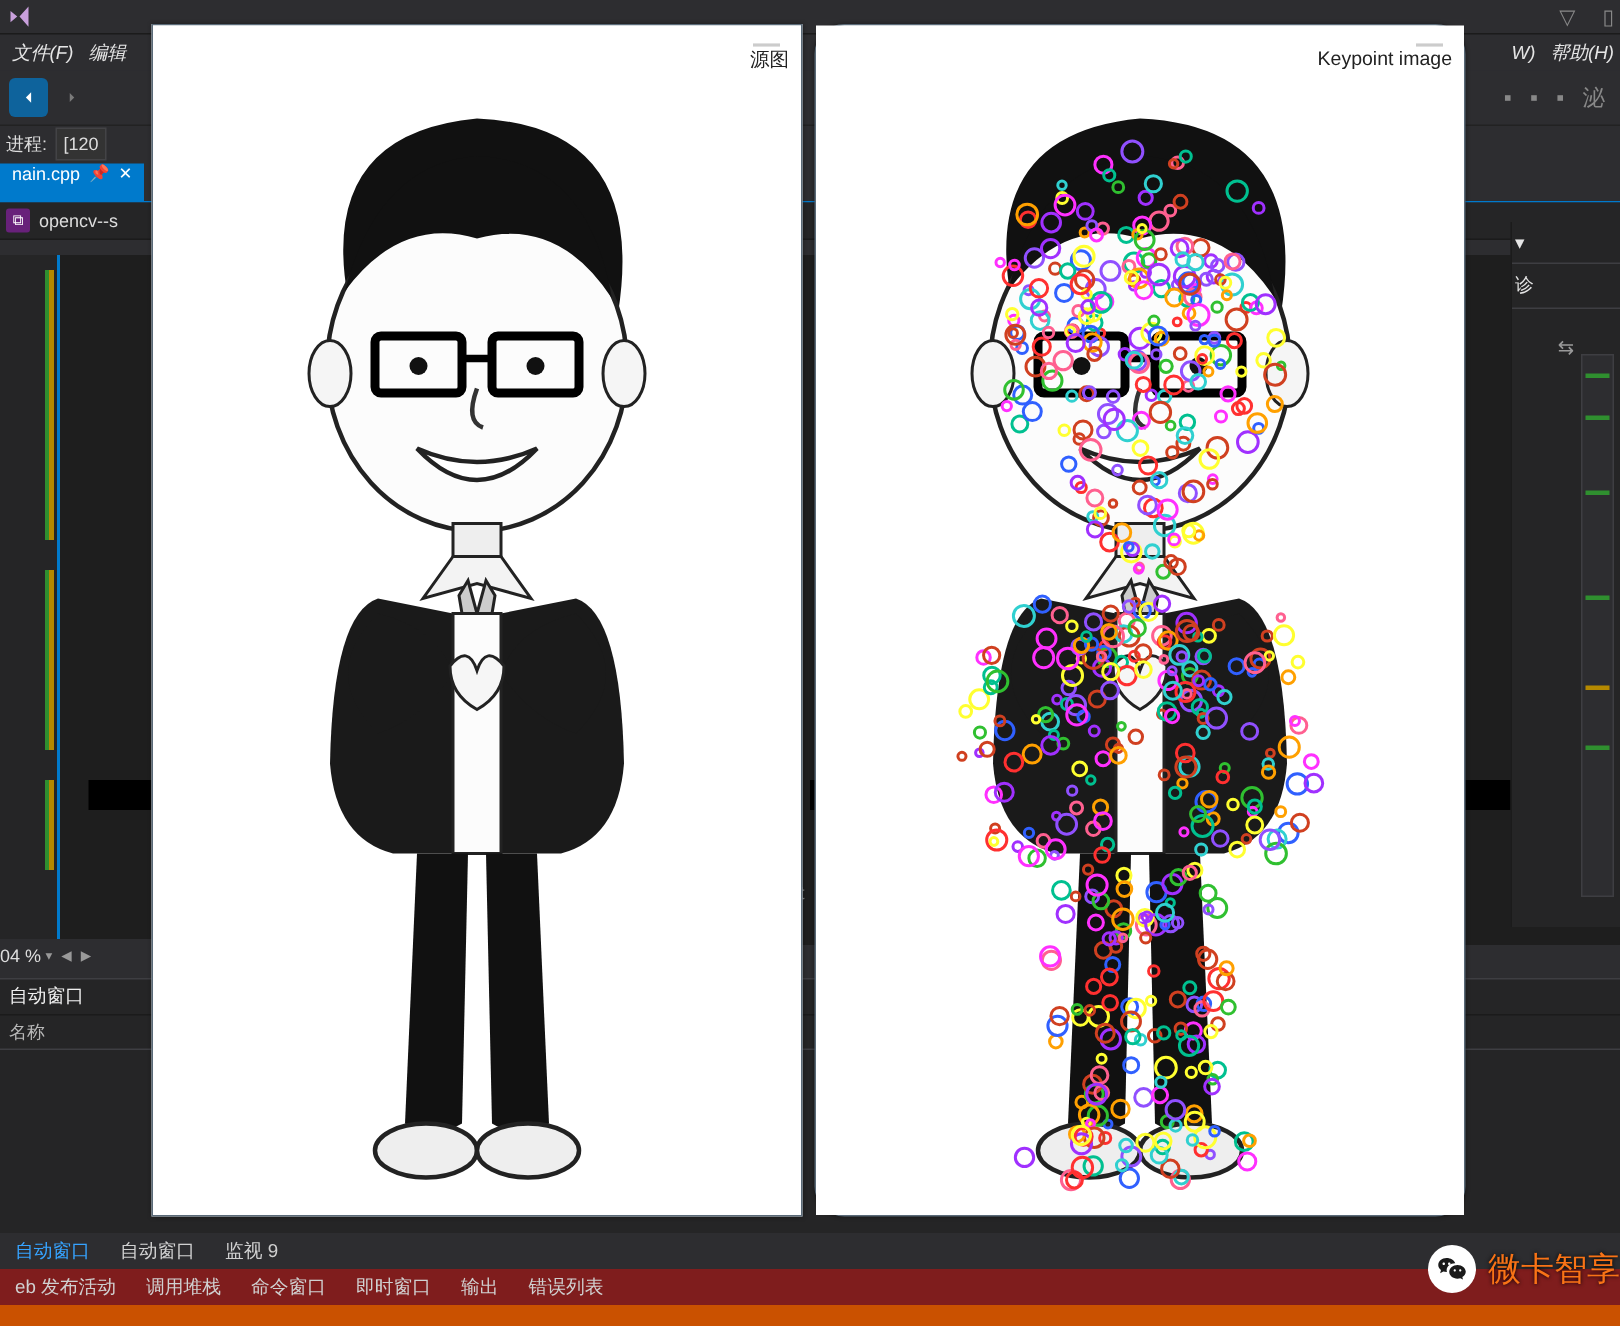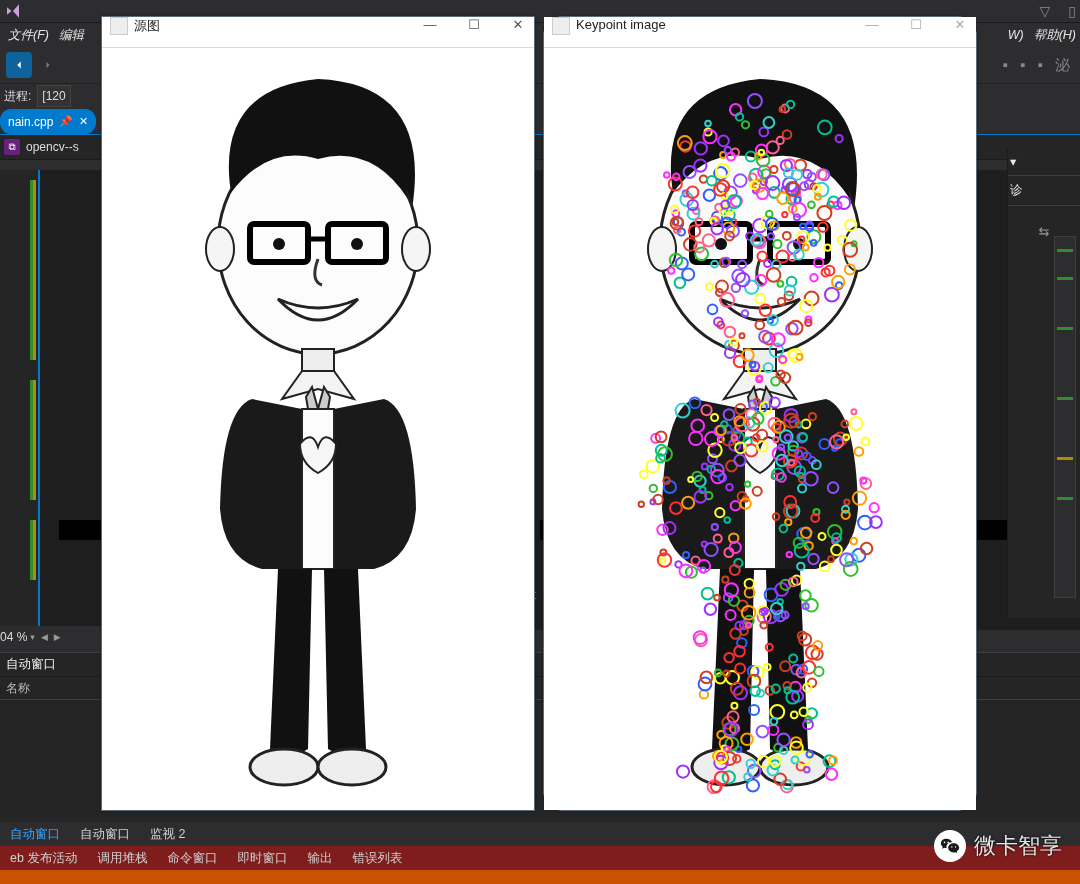--- a/index.html
+++ b/index.html
@@ -8,21 +8,21 @@
 .titlebar .vs-logo svg{width:18px;height:18px;}
 .titlebar .title-text{color:#b8b8b8;font-size:12px;}
 .titlebar .sysbtns{margin-left:auto;display:flex;gap:18px;color:#888;font-size:14px;align-items:center;}
 .menus{height:24px;display:flex;align-items:center;padding-left:4px;gap:2px;font-size:12.5px;color:#e6e6e6;}
 .menus span{padding:2px 4px;cursor:pointer;white-space:nowrap;font-style:italic;}
 .toolbar{height:36px;display:flex;align-items:center;padding-left:6px;background:#2d2d30;border-bottom:1px solid #222;}
 .nav-back{width:26px;height:26px;border-radius:4px;background:#0e639c;display:flex;align-items:center;justify-content:center;margin-right:6px;color:#fff;}
 .nav-fwd{width:20px;height:20px;display:flex;align-items:center;justify-content:center;color:#7a7a7a;margin-right:18px;}
 .toolbar-rest{margin-left:auto;color:#888;font-size:15px;letter-spacing:4px;padding-right:6px;}
 .tabstrip{height:26px;display:flex;align-items:flex-end;background:#2d2d30;border-bottom:1px solid #007acc;}
-.tab{height:25px;display:flex;align-items:center;padding:0 8px;background:#007acc;color:#fff;font-size:12px;gap:6px;border-radius:11px;}
+.tab{height:25px;display:flex;align-items:flex-start;padding:0 8px;background:#007acc;color:#fff;font-size:12px;gap:6px;}
 .tab .pin{font-size:11px;}
 .tab .close{font-size:11px;}
 .sidebar-row{height:24px;display:flex;align-items:center;padding-left:4px;background:#252526;border-bottom:1px solid #1b1b1b;font-size:12px;color:#ddd;}
 .sidebar-row .sol-icon{width:16px;height:16px;background:#68217a;border-radius:2px;margin-right:6px;display:flex;align-items:center;justify-content:center;color:#fff;font-size:10px;}
 .editor-area{position:absolute;left:0;right:0;top:170px;height:460px;background:#1e1e1e;}
 .gutter{position:absolute;left:0;top:0;width:38px;height:100%;background:#252526;border-right:2px solid #007acc;}
 .gutter .bar{position:absolute;left:30px;width:6px;background:linear-gradient(90deg,#2f8f2f 0 3px,#b58900 3px 6px);}
 .gutter .bar.b1{top:10px;height:180px;}
 .gutter .bar.b2{top:210px;height:120px;}
 .gutter .bar.b3{top:350px;height:60px;}
@@ -41,27 +41,27 @@
 .bottomPanel .head{height:23px;display:flex;align-items:center;padding-left:6px;font-size:12.5px;color:#eee;border-bottom:1px solid #1b1b1b;}
 .bottomPanel .colhead{height:22px;display:flex;align-items:center;padding-left:6px;font-size:12px;color:#b8b8b8;border-bottom:1px solid #3e3e42;}
 .bottom-tabs{position:absolute;left:0;right:0;top:822px;height:24px;display:flex;align-items:center;font-size:12.5px;background:#2d2d30;}
 .bottom-tabs span{padding:3px 10px;color:#d0d0d0;cursor:pointer;}
 .bottom-tabs span.active{color:#36a3ff;}
 .bottom-tabs .row2{position:absolute;top:24px;left:0;width:100%;display:flex;align-items:center;height:24px;background:#7f1d1d;}
 .statusbar{position:absolute;left:0;right:0;bottom:0;height:14px;background:#ca5100;}
 .opencv-win{position:absolute;top:16px;width:432px;height:793px;background:#fff;box-shadow:0 0 3px rgba(0,0,0,.4);border:1px solid #5a6a78;}
 .opencv-win.w1{left:101px;}
 .opencv-win.w2{left:543px;border-radius:20px;}
-.opencv-win .tb{height:30px;background:#fff;display:flex;align-items:flex-start;padding:0 8px;font-size:13px;color:#222;border-bottom:1px solid #dadada;}
+.opencv-win .tb{height:30px;background:#fff;display:flex;align-items:flex-end;padding:12px 8px;font-size:13px;color:#222;border-bottom:1px solid #dadada;flex-direction:column;}
 .opencv-win .tb .sys{margin-left:auto;display:flex;gap:28px;color:#555;font-size:13px;}
 .opencv-win .tb .sys span{display:inline-flex;width:16px;justify-content:center;}
 .opencv-win .tb .ico{width:16px;height:16px;margin-right:6px;background:#eee;border:1px solid #ccc;}
 .opencv-win .cv{position:absolute;top:31px;left:0;right:0;bottom:0;background:#fff;}
 .opencv-win .cv svg{width:100%;height:100%;}
-.watermark{position:absolute;right:18px;bottom:22px;display:flex;align-items:center;gap:8px;color:#e5e5e5;font-size:22px;text-shadow:0 0 3px #000;}
+.watermark{position:absolute;right:0;bottom:22px;display:flex;align-items:center;gap:8px;color:#f97316;font-size:22px;text-shadow:0 0 3px #000;}
 .watermark .wx{width:32px;height:32px;border-radius:16px;background:#fff;display:flex;align-items:center;justify-content:center;}
 .process-row{height:24px;display:flex;align-items:center;padding-left:4px;background:#2d2d30;font-size:12px;color:#ddd;gap:6px;}
 .process-row .combo{background:#333;border:1px solid #434346;padding:0 4px;height:20px;display:flex;align-items:center;}
 </style>
 </head>
 <body>
 
 <div class="titlebar">
   <span class="vs-logo">
     <svg viewBox="0 0 24 24">
@@ -150,21 +150,21 @@
 </div>
 
 <div class="bottomPanel">
   <div class="head">自动窗口</div>
   <div class="colhead">名称</div>
 </div>
 
 <div class="bottom-tabs">
   <span class="active">自动窗口</span>
   <span>自动窗口</span>
-  <span>监视 2</span>
+  <span>监视 9</span>
   <div class="row2">
     <span>eb 发布活动</span>
     <span>调用堆栈</span>
     <span>命令窗口</span>
     <span>即时窗口</span>
     <span>输出</span>
     <span>错误列表</span>
   </div>
 </div>
 

